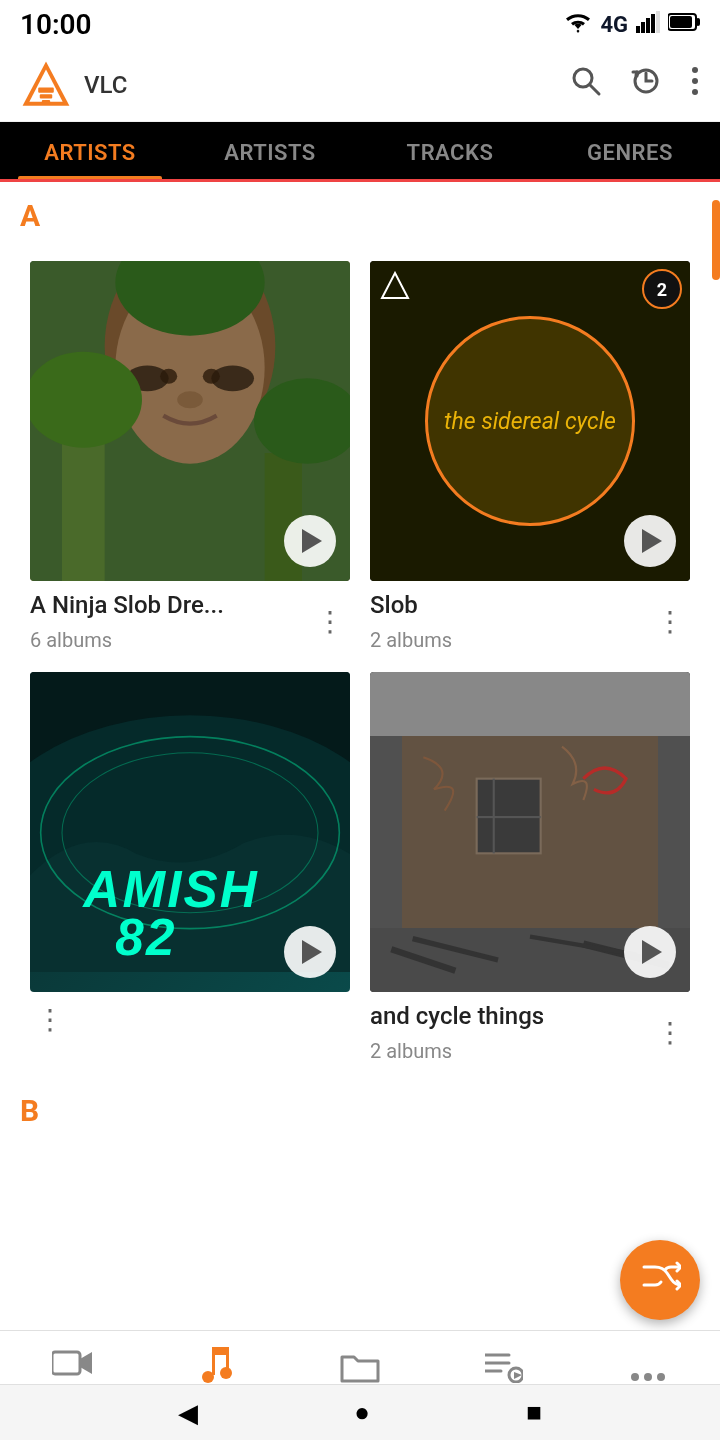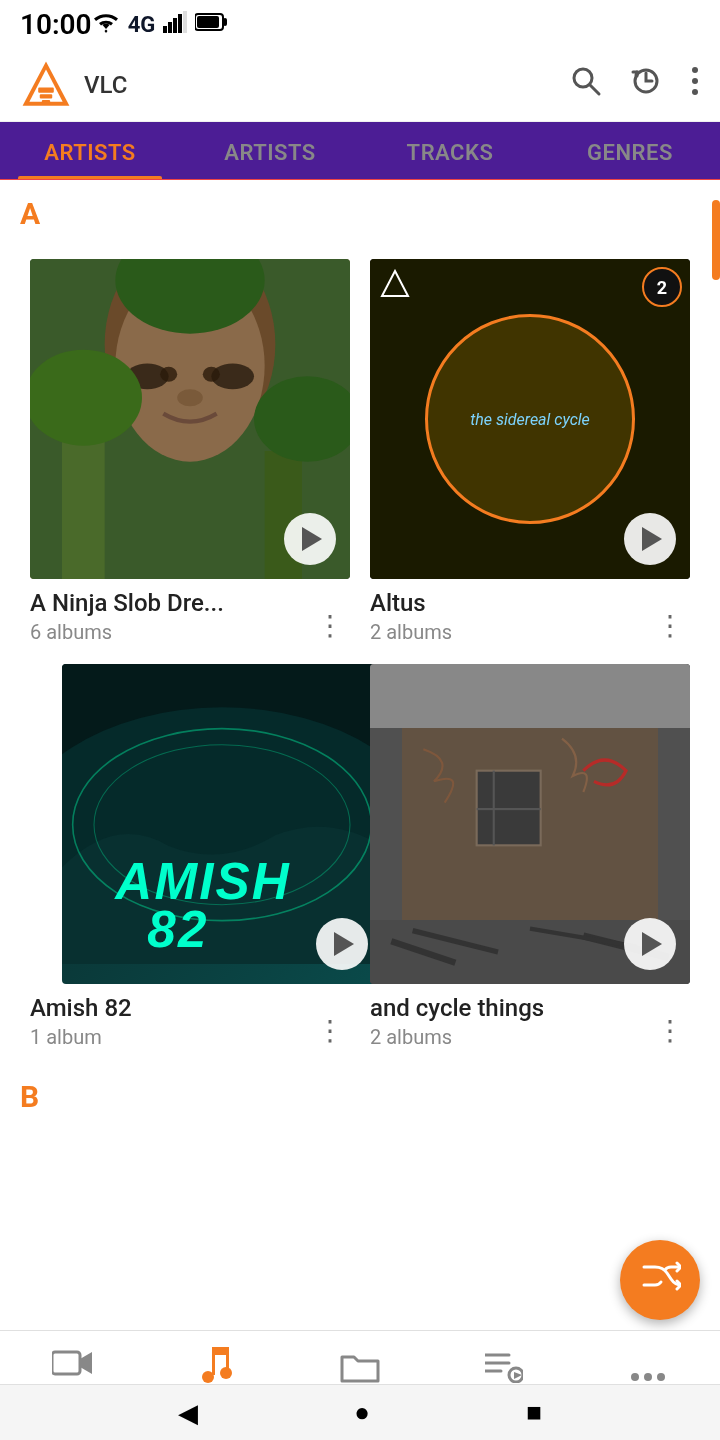--- a/index.html
+++ b/index.html
@@ -8,20 +8,21 @@
       width: 720px;
       min-height: 1440px;
       background: #fff;
       font-family: 'Roboto', Arial, sans-serif;
       overflow-x: hidden;
     }
 
     
     .status-bar {
       display: flex;
+      justify-content: space-between;
       align-items: center;
       padding: 8px 20px;
       background: #fff;
     }
     .status-time {
       font-size: 28px;
       font-weight: 600;
       color: #000;
     }
     .status-icons {
@@ -60,22 +61,22 @@
     }
     .app-bar-icons .icon {
       font-size: 32px;
       color: #555;
       cursor: pointer;
     }
 
     
     .tab-bar {
       display: flex;
-      border-bottom: 1px solid #ef4444;
-      background: #4c1d95;
+      border-bottom: 3px solid #ef4444;
+      background: #000000;
     }
     .tab-item {
       flex: 1;
       text-align: center;
       padding: 18px 8px 14px;
       font-size: 22px;
       font-weight: 600;
       color: #888;
       letter-spacing: 0.5px;
       cursor: pointer;
@@ -152,36 +153,36 @@
       display: block;
       width: 0;
       height: 0;
       border-top: 12px solid transparent;
       border-bottom: 12px solid transparent;
       border-left: 20px solid #555;
       margin-left: 4px;
     }
     .artist-info {
       display: flex;
-      align-items: flex-end;
+      align-items: center;
       justify-content: space-between;
     }
     .artist-name {
       font-size: 24px;
       font-weight: 500;
       color: #222;
       flex: 1;
       white-space: nowrap;
       overflow: hidden;
       text-overflow: ellipsis;
     }
     .artist-albums {
       font-size: 20px;
       color: #888;
-      margin-top: 3px;
+      margin-top: 9px;
     }
     .more-btn {
       font-size: 28px;
       color: #666;
       padding: 4px 6px;
       cursor: pointer;
       line-height: 1;
     }
 
     
@@ -304,21 +305,20 @@
       align-items: center;
       justify-content: center;
     }
 
     .amish-bg {
       background: linear-gradient(135deg, #0a2a2a 0%, #0a3a3a 50%, #0a4a4a 100%);
       display: flex;
       align-items: center;
       justify-content: center;
       padding-bottom: 20px;
-      margin-left: 32px;
     }
 
     .main-container {
       position: relative;
     }
   </style>
 </head>
 <body>
 
 <div class="main-container">
@@ -459,28 +459,28 @@
               <svg width="30" height="30" viewBox="0 0 30 30">
                 <polygon points="15,2 28,27 2,27" fill="none" stroke="#fff" stroke-width="2"></polygon>
               </svg>
             </div>
 
             <div style="position:absolute;top:8px;right:8px;width:40px;height:40px;background:#111;border-radius:50%;border:2px solid #f47c20;display:flex;align-items:center;justify-content:center;color:#fff;font-size:18px;font-weight:bold;">
               <span>2</span>
             </div>
 
             <div style="width:210px;height:210px;border-radius:50%;border:3px solid #f47c20;display:flex;align-items:center;justify-content:center;background:rgba(180,130,0,0.25);">
-              <span style="color:#7dd3fc;font-size:16px;font-style:italic;text-align:center;padding:16px;">the sidereal cycle</span>
+              <span style="color:#eab308;font-size:23px;font-style:italic;text-align:center;padding:16px;">the sidereal cycle</span>
             </div>
             <div class="altus-play-btn"></div>
           </div>
         </div>
         <div class="artist-info">
           <div>
-            <div class="artist-name">Altus</div>
+            <div class="artist-name">Slob</div>
             <div class="artist-albums">2 albums</div>
           </div>
           <span class="more-btn">⋮</span>
         </div>
       </div>
 
       <div class="artist-card">
         <div class="artist-thumb amish-bg">
           <svg width="100%" height="100%" viewBox="0 0 300 300" preserveAspectRatio="xMidYMid slice">
             <rect width="300" height="300" fill="#041a1a"></rect>
@@ -490,24 +490,20 @@
 
             <ellipse cx="150" cy="160" rx="140" ry="90" fill="none" stroke="#00ffaa" stroke-width="1.5" opacity="0.4"></ellipse>
             <ellipse cx="150" cy="160" rx="120" ry="75" fill="none" stroke="#00ffaa" stroke-width="1" opacity="0.3"></ellipse>
 
             <text x="50" y="230" font-family="Arial Black, sans-serif" font-size="48" font-weight="900" font-style="italic" fill="#00ffcc" letter-spacing="2">AMISH</text>
             <text x="80" y="275" font-family="Arial Black, sans-serif" font-size="48" font-weight="900" font-style="italic" fill="#00ffcc" letter-spacing="2">82</text>
           </svg>
           <div class="play-btn"></div>
         </div>
         <div class="artist-info">
-          <div>
-            <div class="artist-name">Amish 82</div>
-            <div class="artist-albums">1 album</div>
-          </div>
           <span class="more-btn">⋮</span>
         </div>
       </div>
 
       <div class="artist-card">
         <div class="artist-thumb">
           <svg width="100%" height="100%" viewBox="0 0 300 300" preserveAspectRatio="xMidYMid slice">
             <rect width="300" height="300" fill="#505050"></rect>
 
             <rect x="30" y="60" width="240" height="200" fill="#5a4a3a"></rect>

